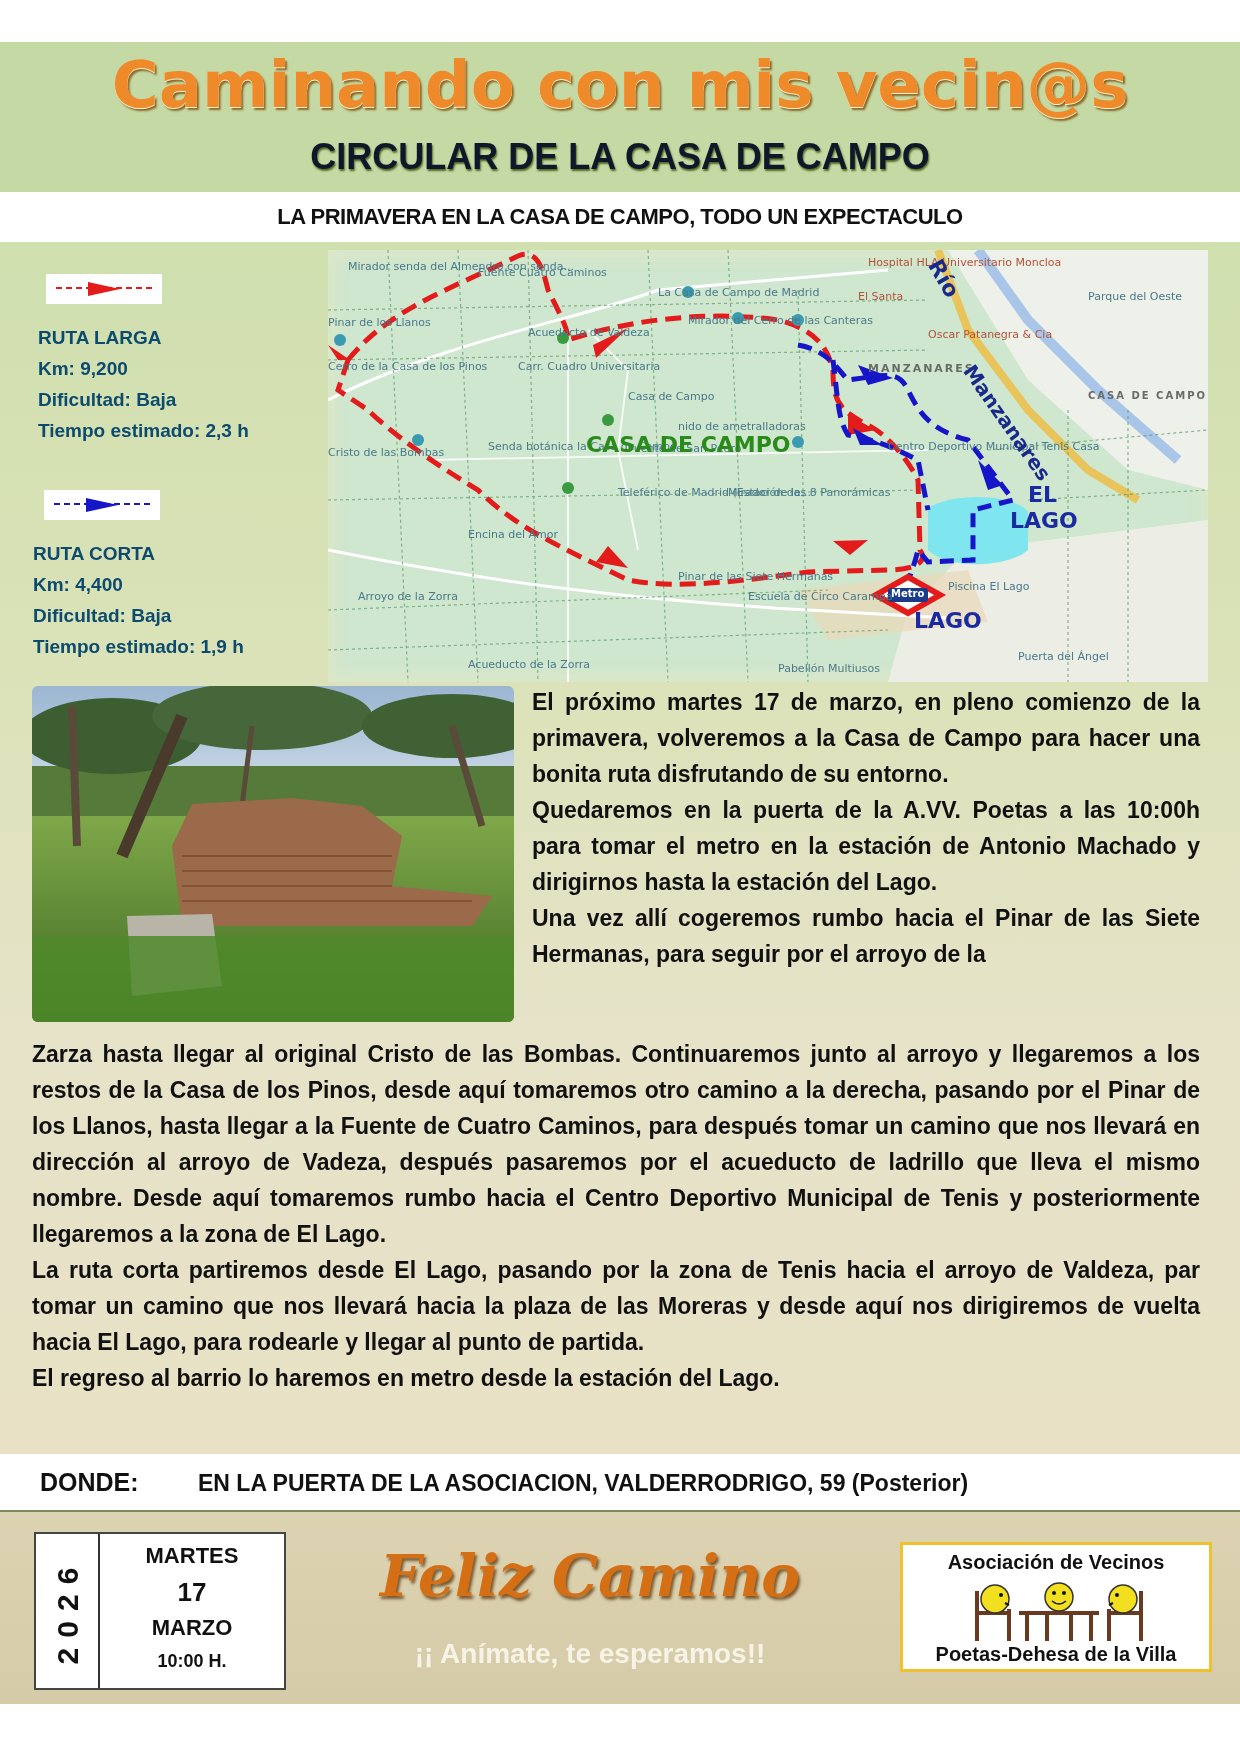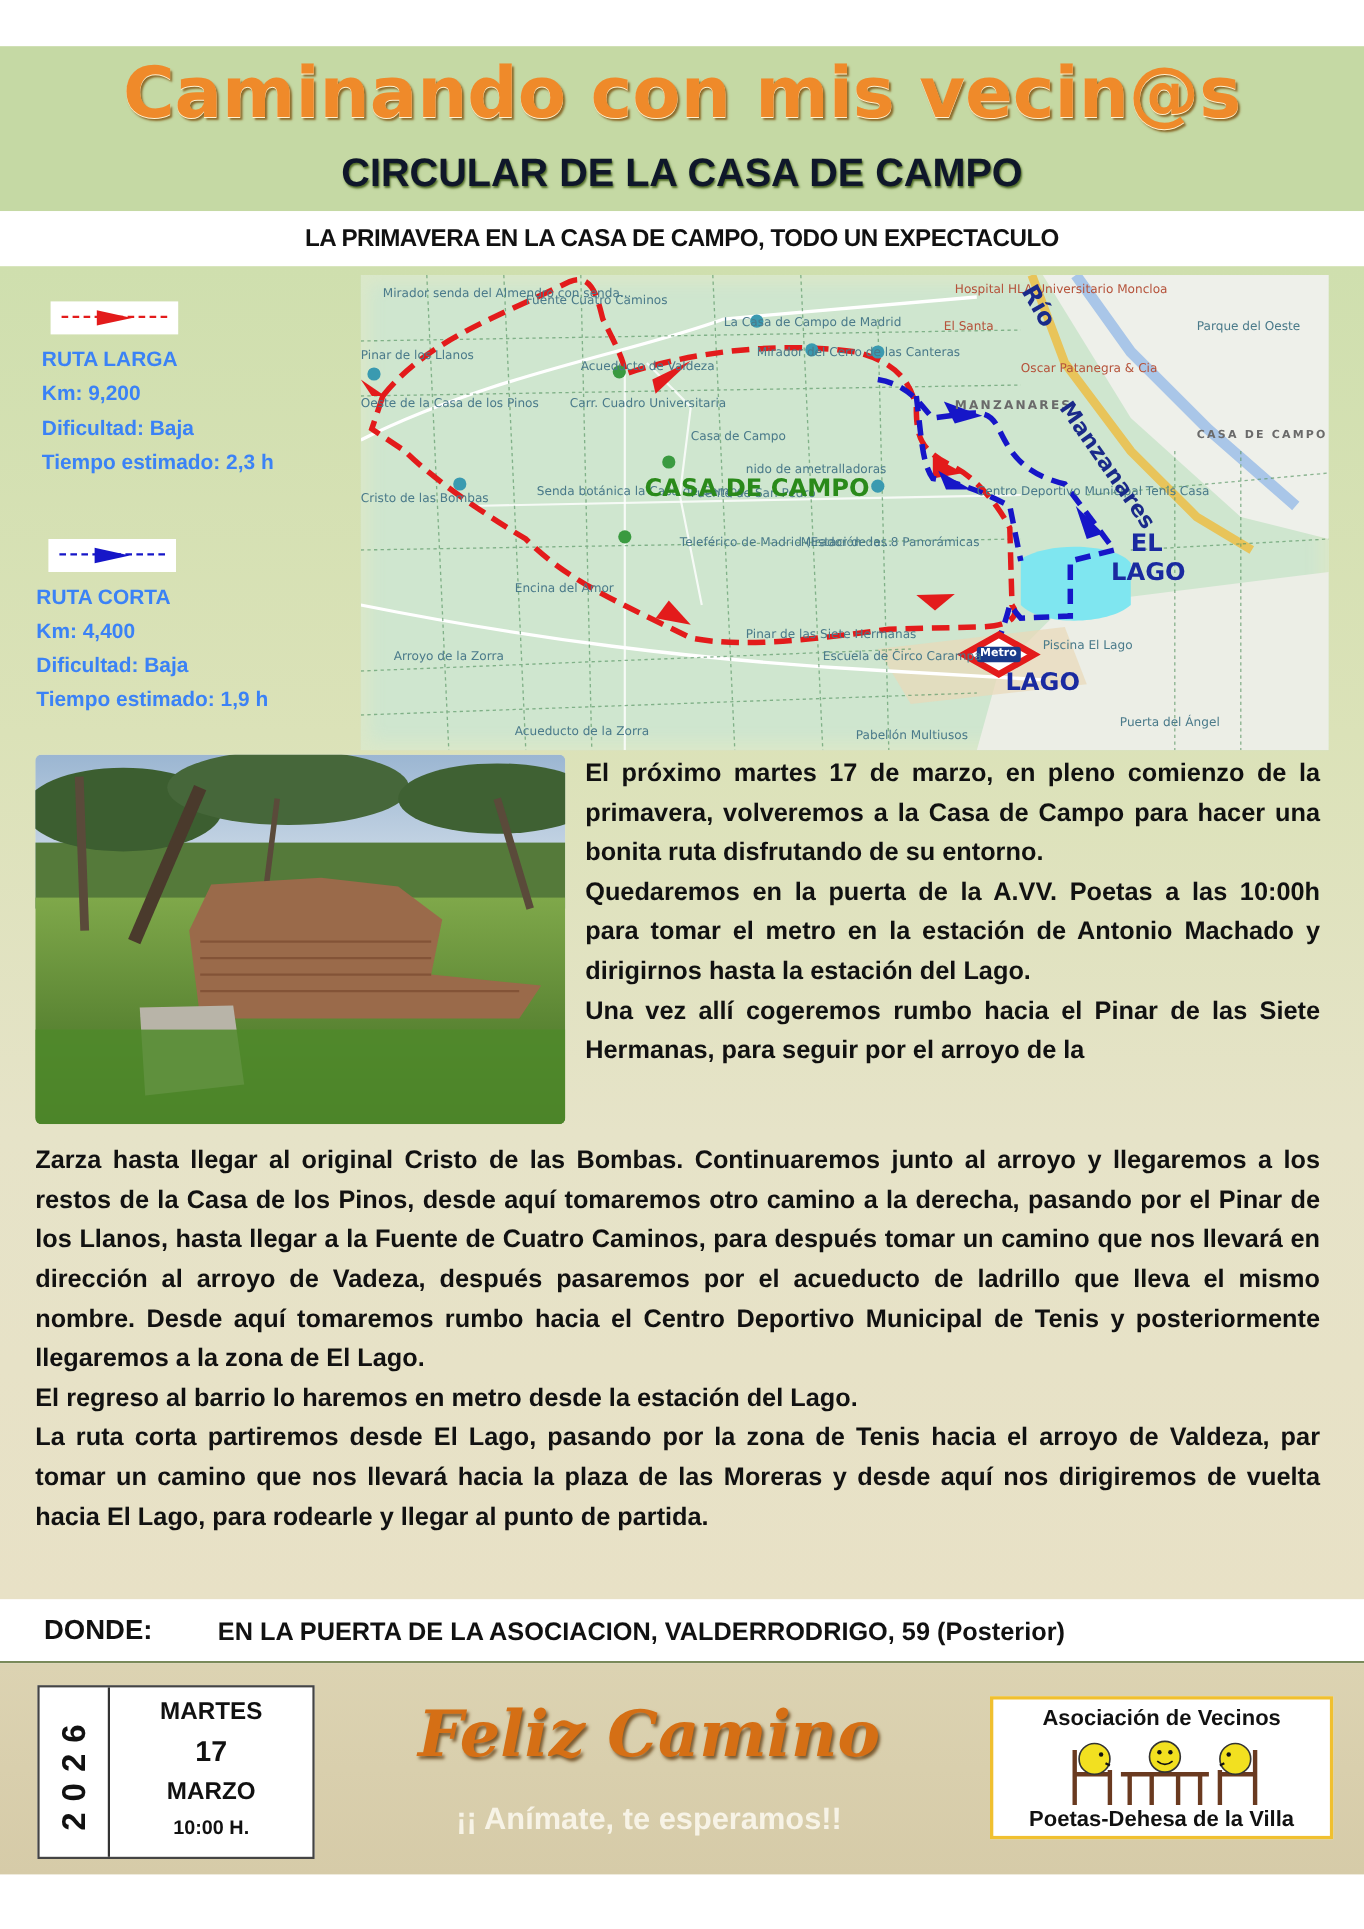--- a/index.html
+++ b/index.html
@@ -16,21 +16,21 @@
   .tagline { font-family: "Liberation Sans", sans-serif; font-size: 22px; font-weight: bold; color: #111; line-height: 50px; letter-spacing: -0.5px; }
 
   .body-area { position: absolute; left: 0; top: 242px; width: 1240px; height: 1212px;
     background: linear-gradient(180deg, #cfdfae 0%, #dbe2b8 35%, #e6e3c8 65%, #e8e1c6 100%); }
 
   
   .legend { position: absolute; }
   .legend-swatch { width: 116px; height: 30px; background: #fff; position: relative; }
   .legend-swatch .dash { position: absolute; top: 13px; left: 10px; width: 96px; height: 0; border-top: 2px dashed; }
   .legend-swatch .arrow { position: absolute; top: 8px; left: 42px; width: 0; height: 0; border-top: 7px solid transparent; border-bottom: 7px solid transparent; border-left: 32px solid; }
-  .legend-text { margin-top: 8px; font-family: "Liberation Sans", sans-serif; font-size: 19px; font-weight: bold; color: #3b82f6; line-height: 31px; }
+  .legend-text { margin-top: 18px; font-family: "Liberation Sans", sans-serif; font-size: 19px; font-weight: bold; color: #0c4a6e; line-height: 31px; }
 
   
   .map { position: absolute; left: 328px; top: 250px; width: 880px; height: 432px; background: #cfe6cf; overflow: hidden;
     box-shadow: 0 0 14px 8px rgba(220,232,200,0.9) inset; }
   .map svg { position: absolute; left: 0; top: 0; }
   .map-label { position: absolute; font-family: "DejaVu Sans", sans-serif; font-size: 11px; color: #4a7a8a; white-space: nowrap; }
   .map-label.red { color: #b5523a; }
   .map-label.dark { color: #6a6a6a; font-weight: bold; letter-spacing: 2px; }
   .map-big { position: absolute; font-family: "DejaVu Sans", sans-serif; font-weight: bold; white-space: nowrap; }
 
@@ -179,21 +179,21 @@
   <span class="map-label" style="left:20px; top:10px;">Mirador senda del Almendro con senda...</span>
   <span class="map-label" style="left:150px; top:16px;">Fuente Cuatro Caminos</span>
   <span class="map-label" style="left:330px; top:36px;">La Casa de Campo de Madrid</span>
   <span class="map-label red" style="left:540px; top:6px;">Hospital HLA Universitario Moncloa</span>
   <span class="map-label red" style="left:530px; top:40px;">El Santa</span>
   <span class="map-label" style="left:760px; top:40px;">Parque del Oeste</span>
   <span class="map-label" style="left:0px; top:66px;">Pinar de los Llanos</span>
   <span class="map-label" style="left:200px; top:76px;">Acueducto de Valdeza</span>
   <span class="map-label" style="left:360px; top:64px;">Mirador del Cerro de las Canteras</span>
   <span class="map-label red" style="left:600px; top:78px;">Oscar Patanegra &amp; Cia</span>
-  <span class="map-label" style="left:0px; top:110px;">Oeste de la Casa de los Pinos</span>
+  <span class="map-label" style="left:0px; top:110px;">Cerro de la Casa de los Pinos</span>
   <span class="map-label" style="left:190px; top:110px;">Carr. Cuadro Universitaria</span>
   <span class="map-label dark" style="left:540px; top:112px;">MANZANARES</span>
   <span class="map-label" style="left:300px; top:140px;">Casa de Campo</span>
   <span class="map-label" style="left:350px; top:170px;">nido de ametralladoras</span>
   <span class="map-label" style="left:160px; top:190px;">Senda botánica la Casa de Campo</span>
   <span class="map-label" style="left:300px; top:192px;">Fuente de San Pedro</span>
   <span class="map-label" style="left:560px; top:190px;">Centro Deportivo Municipal Tenis Casa</span>
   <span class="map-label" style="left:0px; top:196px;">Cristo de las Bombas</span>
   <span class="map-label" style="left:290px; top:236px;">Teleférico de Madrid (Estación de...</span>
   <span class="map-label" style="left:140px; top:278px;">Encina del Amor</span>
@@ -251,22 +251,22 @@
 </div>
 
 <div class="text text-right justify-last">
   <p class="last-left">El próximo martes 17 de marzo, en pleno comienzo de la primavera, volveremos a la Casa de Campo para hacer una bonita ruta disfrutando de su entorno.</p>
   <p class="last-left">Quedaremos en la puerta de la A.VV. Poetas a las 10:00h para tomar el metro en la estación de Antonio Machado y dirigirnos hasta la estación del Lago.</p>
   <p class="last-left">Una vez allí cogeremos rumbo hacia el Pinar de las Siete Hermanas, para seguir por el arroyo de la</p>
 </div>
 
 <div class="text text-full">
   <p>Zarza hasta llegar al original Cristo de las Bombas. Continuaremos junto al arroyo y llegaremos a los restos de la Casa de los Pinos, desde aquí tomaremos otro camino a la derecha, pasando por el Pinar de los Llanos, hasta llegar a la Fuente de Cuatro Caminos, para después tomar un camino que nos llevará en dirección al arroyo de Vadeza, después pasaremos por el acueducto de ladrillo que lleva el mismo nombre. Desde aquí tomaremos rumbo hacia el Centro Deportivo Municipal de Tenis y posteriormente llegaremos a la zona de El Lago.</p>
+  <p>La ruta corta partiremos desde El Lago, pasando por la zona de Tenis hacia el arroyo de Valdeza, par tomar un camino que nos llevará hacia la plaza de las Moreras y desde aquí nos dirigiremos de vuelta hacia El Lago, para rodearle y llegar al punto de partida.</p>
   <p>El regreso al barrio lo haremos en metro desde la estación del Lago.</p>
-  <p>La ruta corta partiremos desde El Lago, pasando por la zona de Tenis hacia el arroyo de Valdeza, par tomar un camino que nos llevará hacia la plaza de las Moreras y desde aquí nos dirigiremos de vuelta hacia El Lago, para rodearle y llegar al punto de partida.</p>
 </div>
 
 <div class="where-bar">
   <span class="where-label">DONDE:</span>
   <span class="where-value">EN LA PUERTA DE LA ASOCIACION, VALDERRODRIGO, 59 (Posterior)</span>
 </div>
 
 <div class="footer">
   <div class="date-box">
     <div class="date-year-col">

